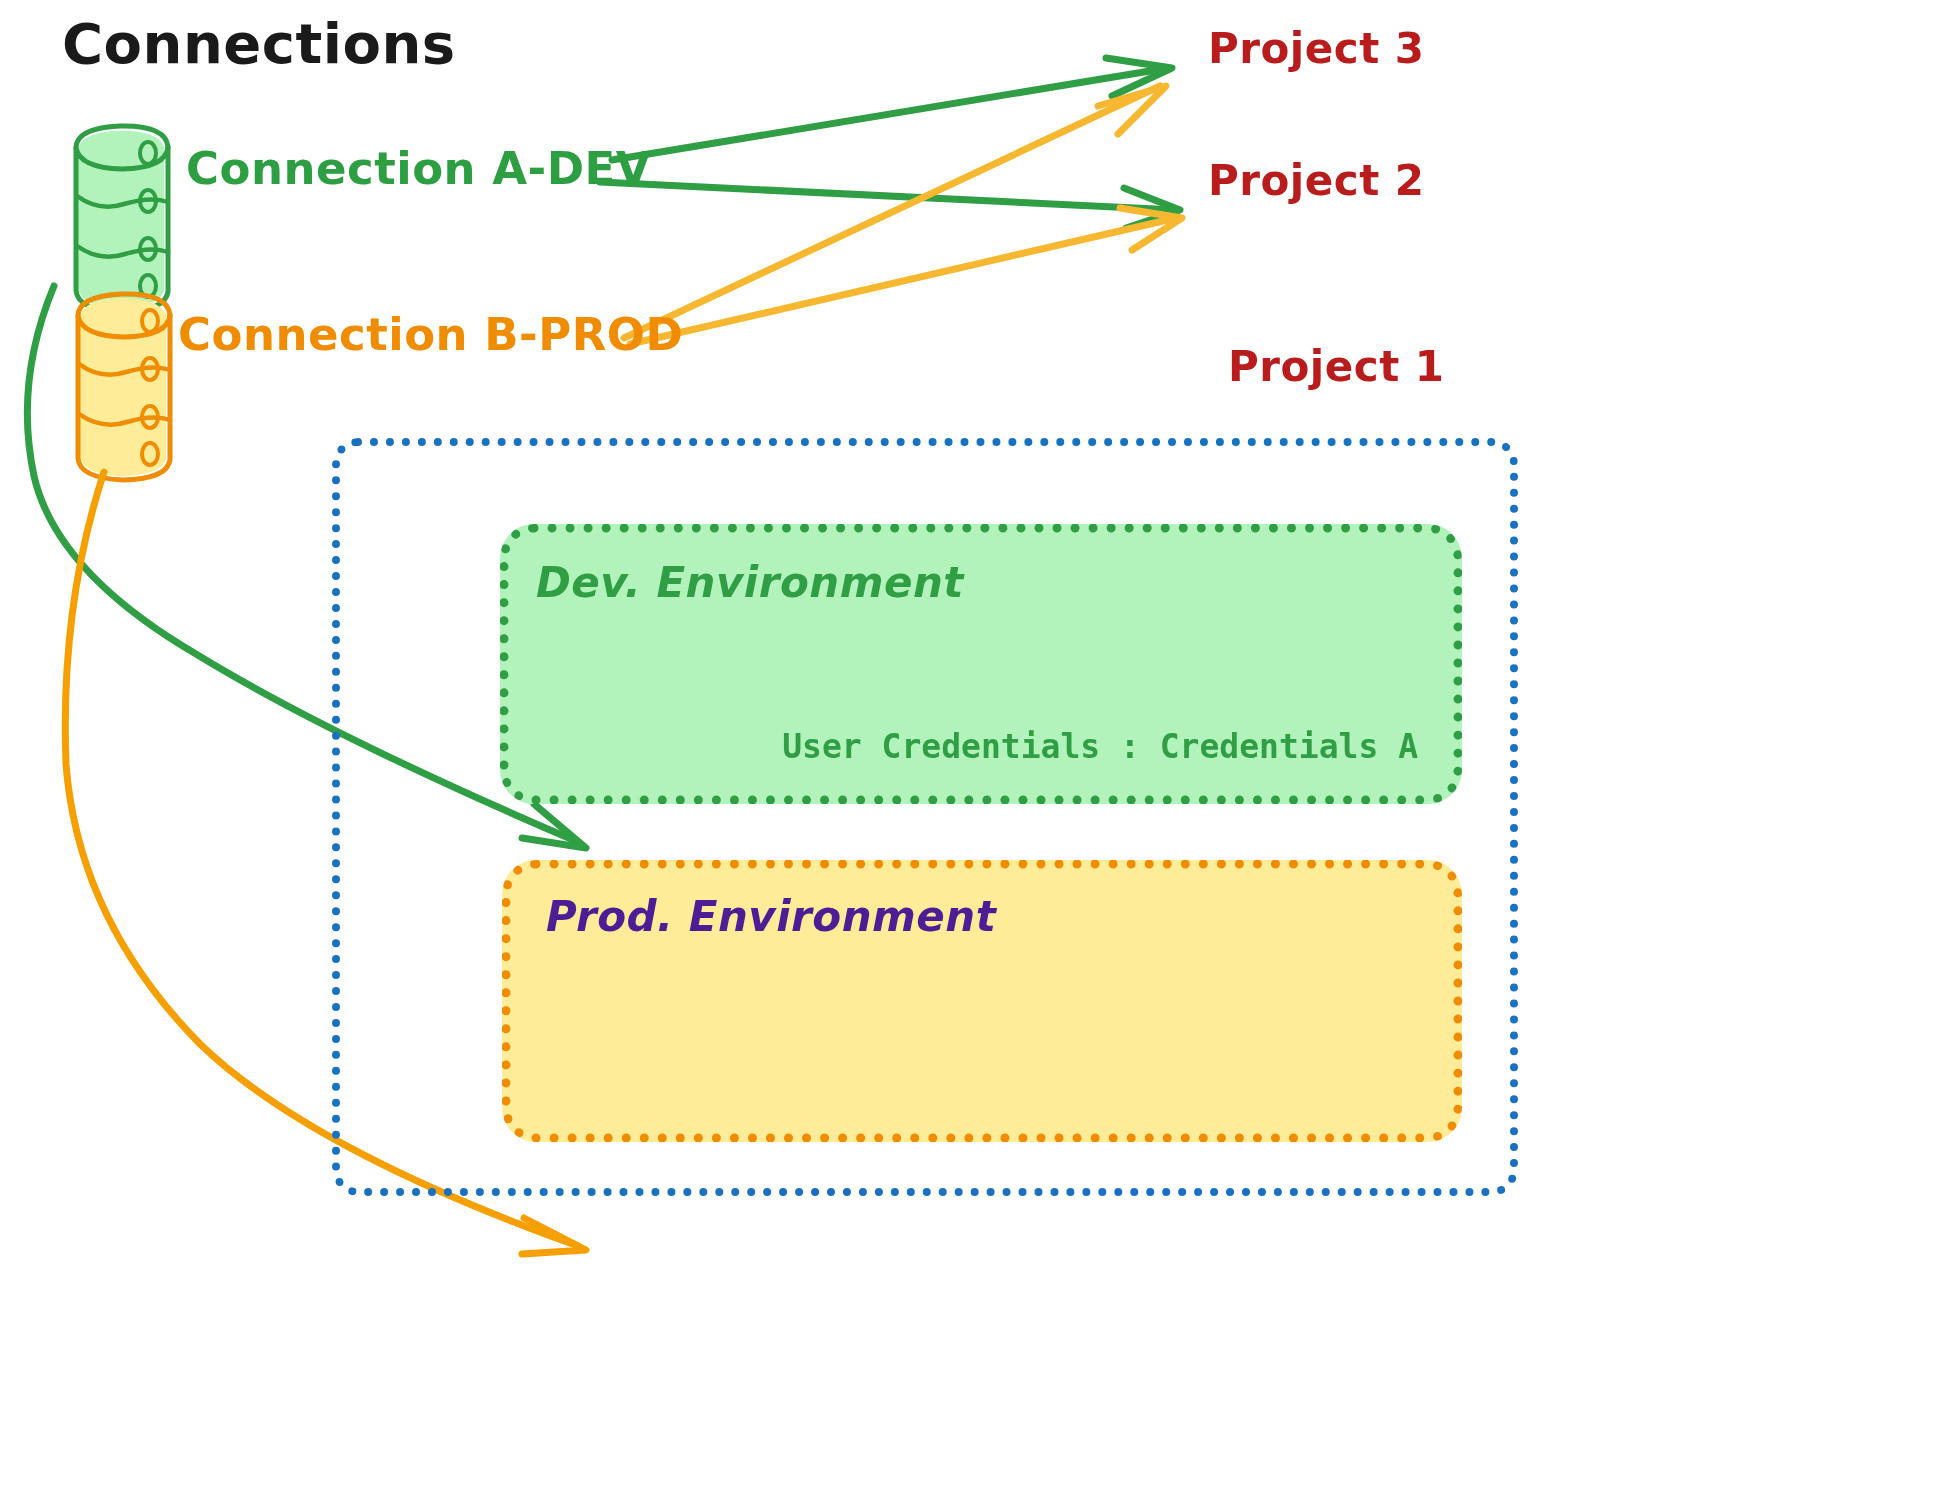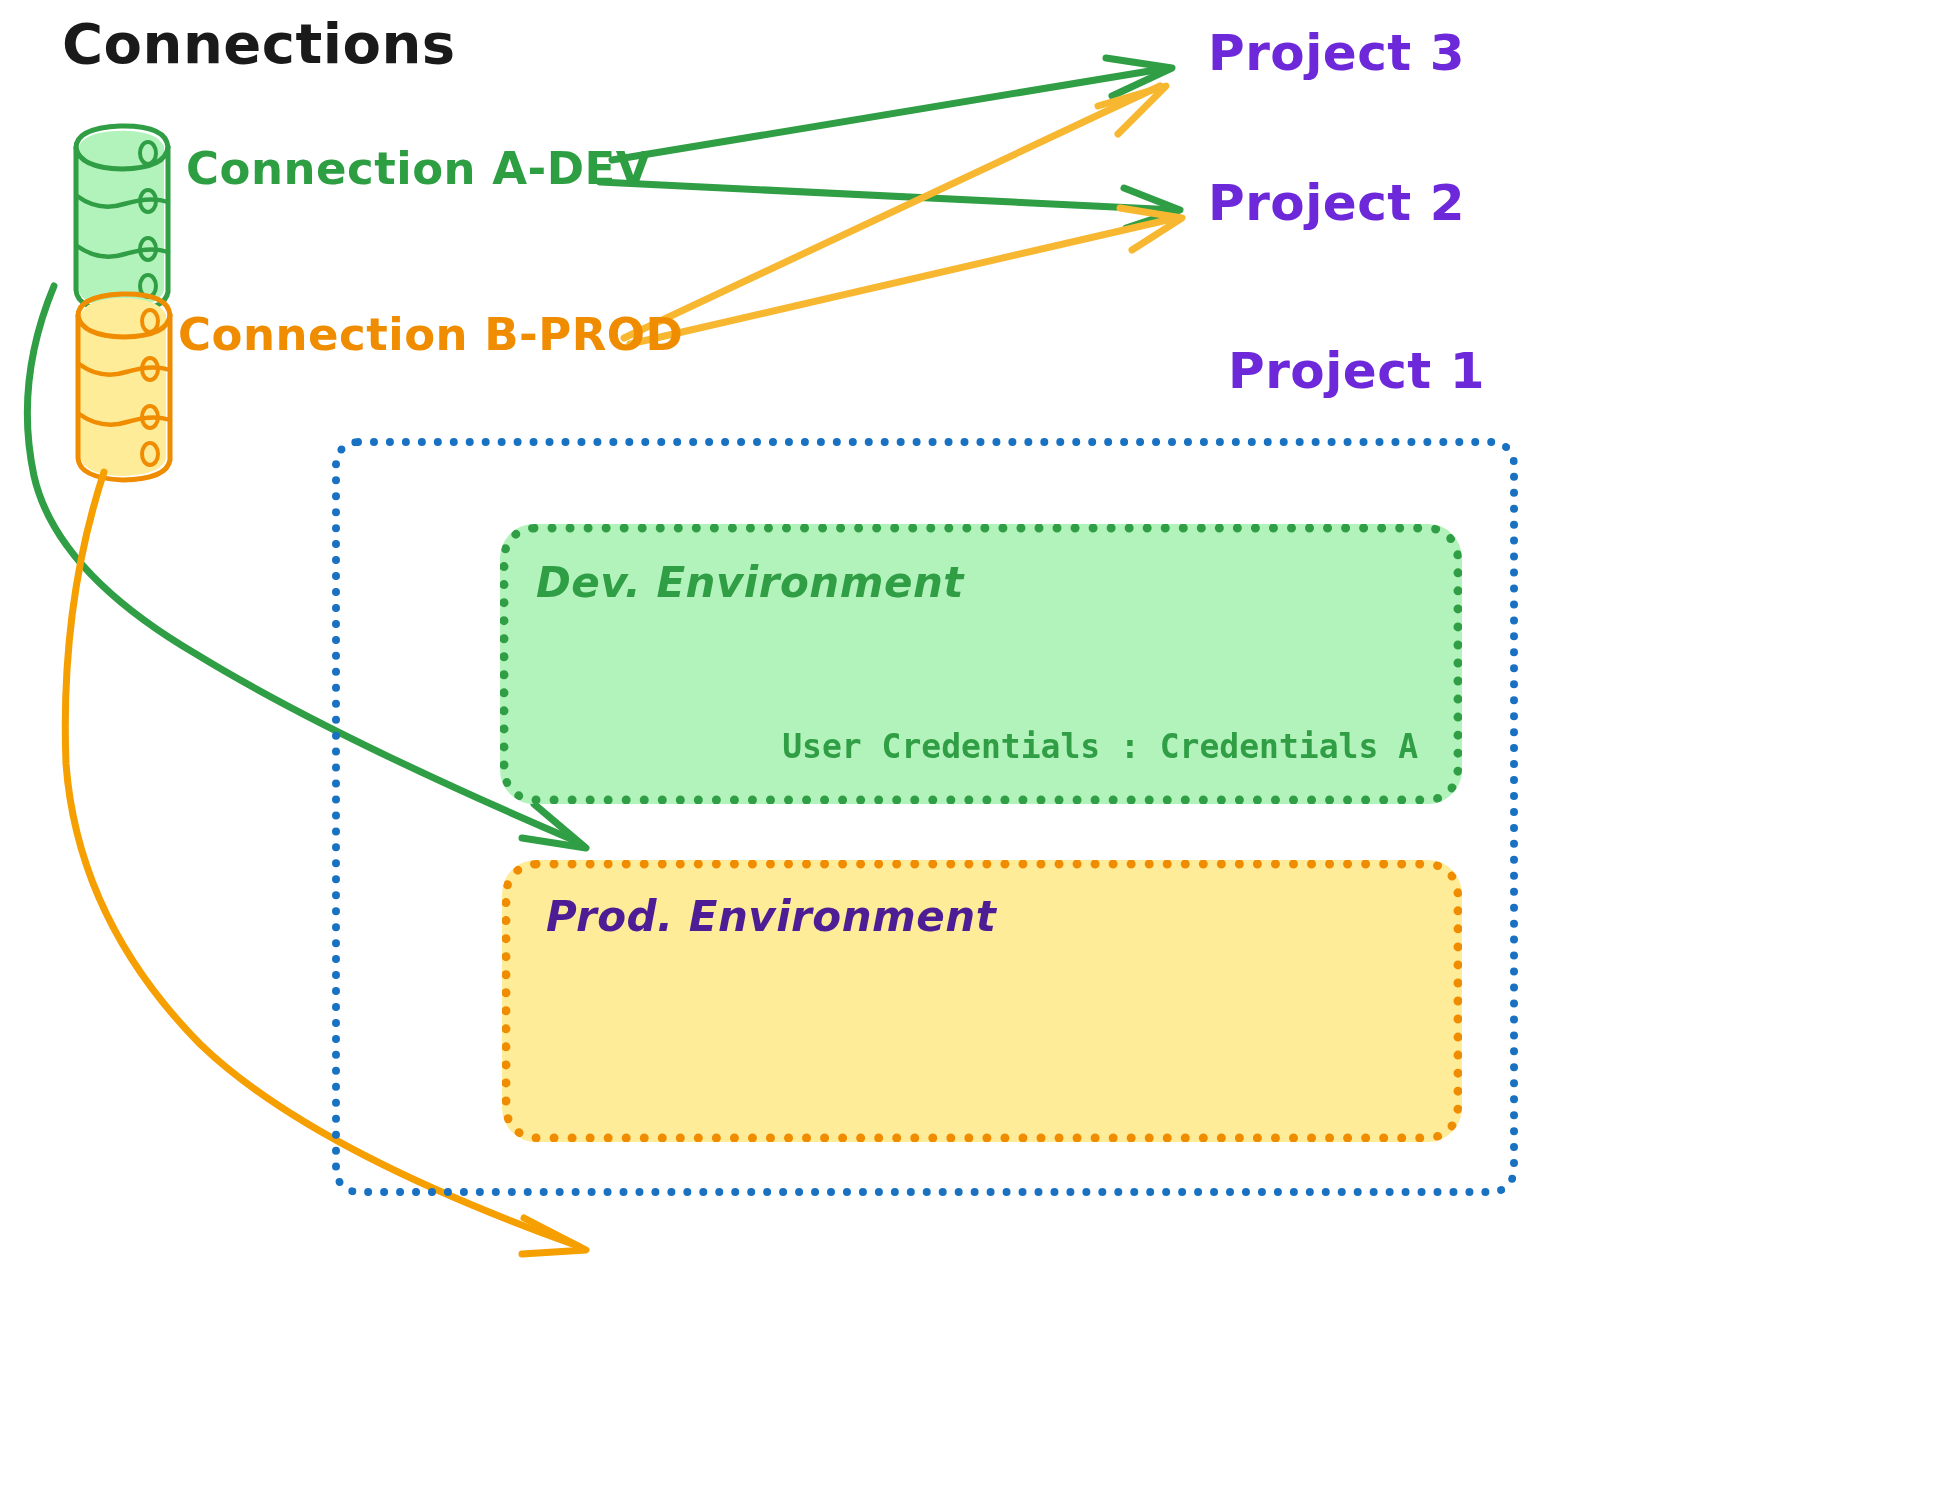--- a/index.html
+++ b/index.html
@@ -57,25 +57,25 @@
   }
   #conn-b-label {
     left: 178px;
     top: 312px;
     font-size: 45px;
     color: #f08c00;
   }
 
   
   .project-label {
-    font-size: 50px;
-    color: #6d28d9;
+    font-size: 42px;
+    color: #b91c1c;
   }
   #project-3 { left: 1208px; top: 28px; }
-  #project-2 { left: 1208px; top: 178px; }
+  #project-2 { left: 1208px; top: 160px; }
   #project-1 { left: 1228px; top: 346px; }
 
   
   #project1-box {
     position: absolute;
     left: 332px;
     top: 438px;
     width: 1186px;
     height: 758px;
     border: 8px dotted #1971c2;

